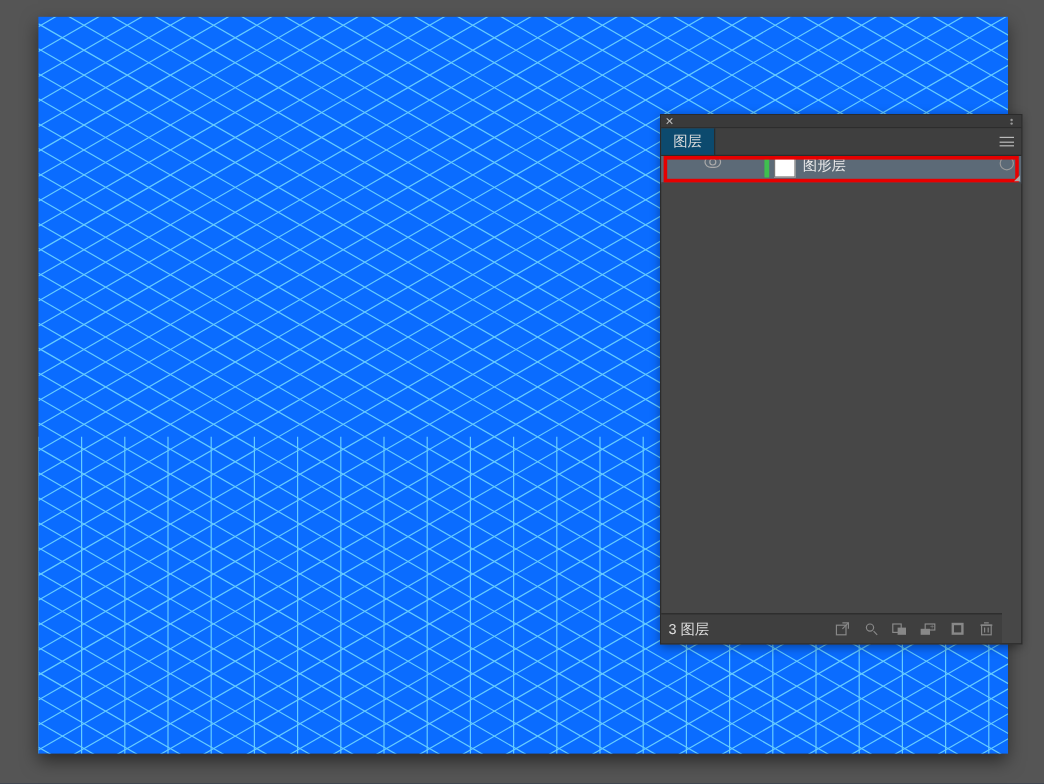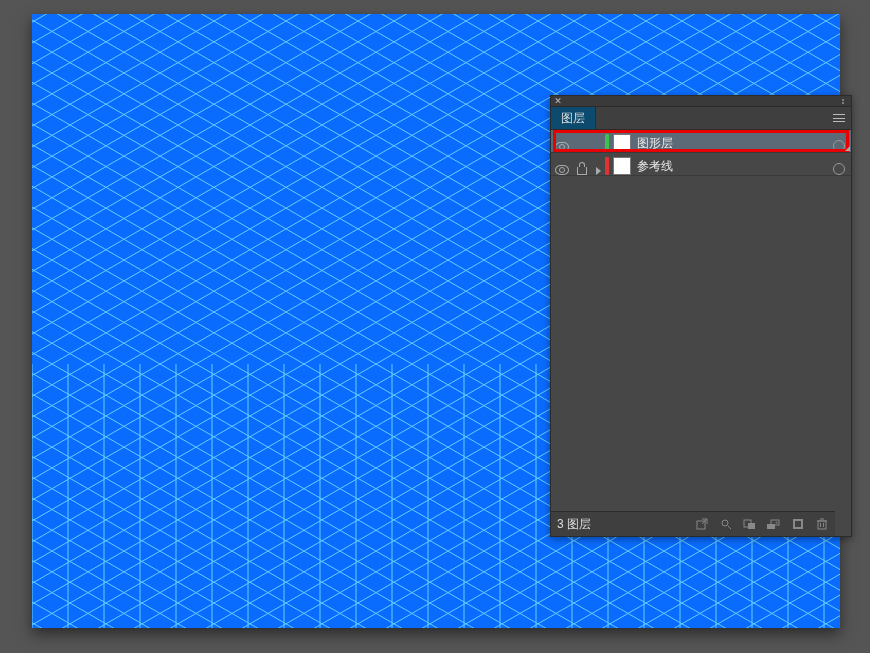--- a/index.html
+++ b/index.html
@@ -13,21 +13,21 @@
   .panel-top{height:10px;background:#3a3a3a;border-bottom:1px solid #2b2b2b;display:flex;align-items:center;}
   .panel-top .x{width:14px;height:10px;display:flex;align-items:center;justify-content:center;color:#bbb;font-size:9px;}
   .panel-top .dots{margin-left:auto;width:16px;display:flex;flex-direction:column;gap:1px;align-items:center;justify-content:center;}
   .panel-top .dots span{width:2px;height:2px;background:#999;border-radius:50%;}
   .tabbar{height:22px;background:#3f3f3f;border-bottom:1px solid #2b2b2b;display:flex;align-items:stretch;}
   .tab{padding:0 10px;display:flex;align-items:center;color:#ddd;background:#0c4a6e;border-right:1px solid #2b2b2b;}
   .menu-icon{margin-left:auto;width:24px;display:flex;align-items:center;justify-content:center;color:#bbb;}
   .menu-icon .bars{width:12px;height:8px;display:flex;flex-direction:column;justify-content:space-between;}
   .menu-icon .bars span{height:1px;background:#bbb;}
   .layer-list{position:relative;}
-  .row{height:22px;display:flex;align-items:flex-end;border-bottom:1px solid #3a3a3a;position:relative;}
+  .row{height:22px;display:flex;align-items:flex-start;border-bottom:1px solid #3a3a3a;position:relative;padding-left:32px;}
   .row.sel{background:#5c6a77;}
   .red-box{position:absolute;left:2px;top:0px;right:2px;bottom:0px;border:3px solid #e60000;pointer-events:none;}
   .col{display:flex;align-items:center;justify-content:center;}
   .visCol{width:22px;}
   .lockCol{width:18px;}
   .expCol{width:14px;}
   .stripe{width:4px;height:18px;border-radius:1px;}
   .stripe.green{background:#3fbf4f;}
   .stripe.red{background:#d33;}
   .stripe.blue{background:#2d6cf0;}
@@ -238,35 +238,20 @@
           </div>
           <div class="col lockCol"></div>
           <div class="col expCol"></div>
           <div class="stripe green"></div>
           <div class="thumb white"></div>
           <span class="name">图形层</span>
           <div class="radio"></div>
           <div class="red-box"></div>
           <div class="corner"></div>
         </div>
-        <div class="row">
-          <div class="col visCol">
-            <div class="eye"></div>
-          </div>
-          <div class="col lockCol">
-            <div class="lock"></div>
-          </div>
-          <div class="col expCol">
-            <div class="chev"></div>
-          </div>
-          <div class="stripe red"></div>
-          <div class="thumb white"></div>
-          <span class="name">参考线</span>
-          <div class="radio"></div>
-        </div>
       </div>
 
     <div class="panel-footer">
       <span class="footer-text">3 图层</span>
       <span class="ftr-ico">
           <svg width="12" height="12">
             <rect x="1" y="3" width="8" height="8" fill="none" stroke="#888"></rect>
             <path d="M6 1 L11 1 L11 6" fill="none" stroke="#888"></path>
             <line x1="11" y1="1" x2="6" y2="6" stroke="#888"></line>
           </svg>

